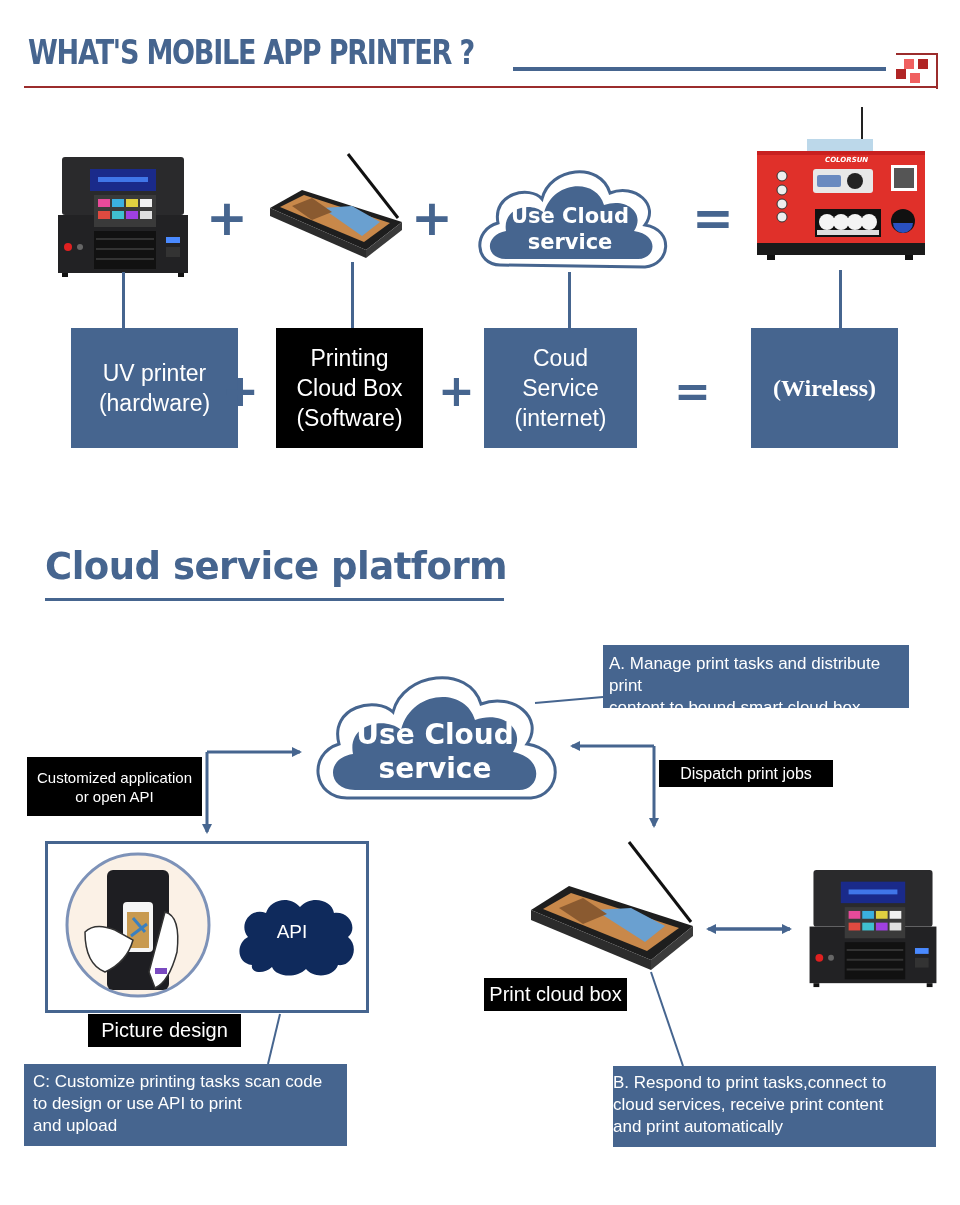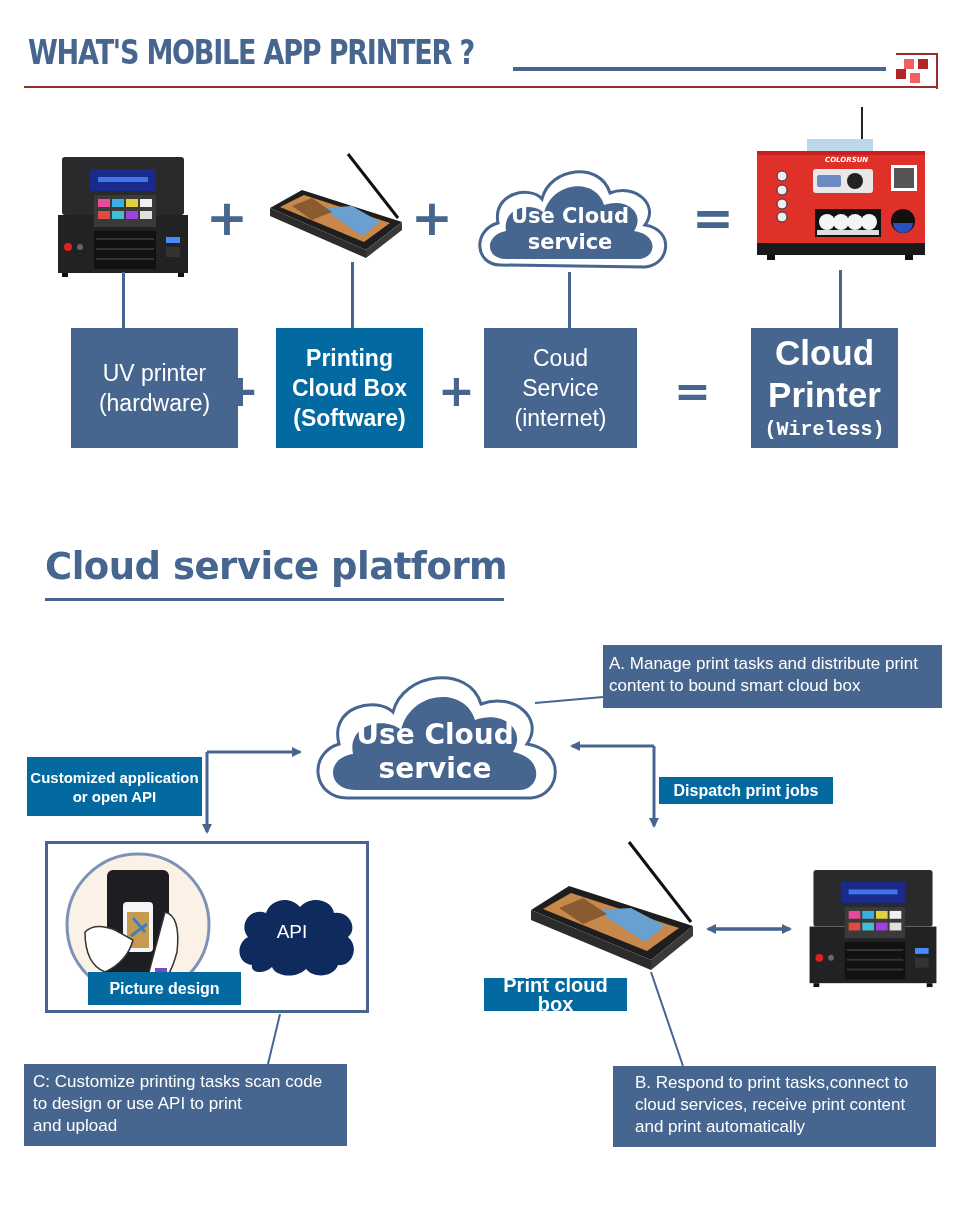--- a/index.html
+++ b/index.html
@@ -10,21 +10,21 @@
   
   .hdr-title { left: 28px; top: 33px; font-family: "DejaVu Sans", sans-serif; font-weight: bold; font-size: 33px; color: #46658f; letter-spacing: -1.5px; transform: scaleX(0.82); transform-origin: left center; white-space: nowrap; }
   .hdr-line-blue { left: 513px; top: 67px; width: 373px; height: 4px; background: #46658f; }
   .hdr-line-red { left: 24px; top: 86px; width: 912px; height: 2px; background: #9b2c2c; }
   .hdr-logo { left: 896px; top: 53px; width: 42px; height: 36px; border-top: 2px solid #9b2c2c; border-right: 2px solid #9b2c2c; }
   .sq { position: absolute; width: 10px; height: 10px; }
 
   
   .box { position: absolute; display: flex; align-items: center; justify-content: center; text-align: center; color: #fff; white-space: pre-line; }
   .blue { background: #46658f; }
-  .red { background: #0369a1; font-weight: bold; }
+  .red { background: #000000; }
   .s1-box { top: 328px; height: 120px; font-size: 23px; line-height: 30px; font-family: "Liberation Sans", sans-serif; }
   .op { position: absolute; color: #46658f; font-weight: bold; font-family: "DejaVu Sans", sans-serif; }
   .vline { position: absolute; width: 3px; background: #46658f; }
 
   .big-title { font-family: "DejaVu Sans", sans-serif; font-weight: bold; font-size: 37px; color: #46658f; left: 45px; top: 545px; letter-spacing: -0.5px; white-space: nowrap; }
   .sec2-line { left: 45px; top: 598px; width: 459px; height: 3px; background: #46658f; }
 
   .label { position: absolute; color: #fff; font-size: 15px; line-height: 19px; text-align: center; display: flex; align-items: center; justify-content: center; white-space: pre-line; }
   .desc { position: absolute; color: #fff; font-size: 17px; line-height: 22px; padding: 8px 10px; white-space: pre-line; }
 
@@ -127,23 +127,21 @@
 
 <div class="box blue s1-box" style="left:71px;width:167px;">UV printer
 (hardware)</div>
 <div class="box red s1-box" style="left:276px;width:147px;">Printing
 Cloud Box
 (Software)</div>
 <div class="box blue s1-box" style="left:484px;width:153px;">Coud
 Service
 (internet)</div>
 <div class="box blue" style="left:751px;top:328px;width:147px;height:120px;flex-direction:column;">
-  <div style="font-family:'Liberation Sans',sans-serif;font-weight:bold;font-size:35px;line-height:42px;white-space:pre-line;">Cloud
-Printer</div>
-  <div style="font-family:Liberation Mono, monospace;font-weight:bold;font-size:20px;line-height:28px;">(Wireless)</div>
+  <div style="font-family:Liberation Serif, serif;font-weight:bold;font-size:24px;line-height:28px;">(Wireless)</div>
 </div>
 
 <div class="op" style="left:222px;top:366px;font-size:44px;line-height:50px;">+</div>
 <div class="op" style="left:438px;top:366px;font-size:44px;line-height:50px;">+</div>
 <div class="op" style="left:674px;top:366px;font-size:44px;line-height:50px;">=</div>
 
 <div class="abs big-title">Cloud service platform</div>
 <div class="abs sec2-line"></div>
 
 <svg style="left:0;top:0;" width="960" height="1205">
@@ -171,43 +169,43 @@
 
 <svg style="left:305px;top:658px;" width="270" height="152" viewBox="0 0 270 152">
   <path d="M42,140 C8,140 2,96 34,86 C24,48 72,38 88,54 C98,14 164,6 176,46 C208,34 240,60 222,86 C262,92 256,138 226,140 Z" fill="#ffffff" stroke="#46658f" stroke-width="3"></path>
   <path d="M50,132 C22,132 20,100 48,96 C42,66 80,58 96,72 C106,32 160,28 170,62 C198,52 222,72 208,94 C240,100 236,132 214,132 Z" fill="#46658f"></path>
 </svg>
 <div class="abs" style="left:345px;top:718px;width:180px;text-align:center;color:#fff;font-family:'DejaVu Sans',sans-serif;font-weight:bold;font-size:28px;line-height:34px;white-space:pre-line;">Use Cloud
 service</div>
 
 <div class="label red" style="left:27px;top:757px;width:175px;height:59px;">Customized application
 or open API</div>
-<div class="label red" style="left:659px;top:760px;width:174px;height:27px;font-size:16px;margin-top:17px;">Dispatch print jobs</div>
-<div class="desc blue" style="left:603px;top:645px;width:339px;height:63px;padding:8px 6px;">A. Manage print tasks and distribute print
+<div class="label red" style="left:659px;top:760px;width:174px;height:27px;font-size:16px;">Dispatch print jobs</div>
+<div class="desc blue" style="left:603px;top:645px;width:306px;height:63px;padding:8px 6px;">A. Manage print tasks and distribute print
    content to bound smart cloud box</div>
 
 <div class="abs" style="left:45px;top:841px;width:324px;height:172px;border:3px solid #46658f;background:#fff;"></div>
 
 <svg style="left:65px;top:852px;" width="146" height="146" viewBox="0 0 146 146">
   <circle cx="73" cy="73" r="71" fill="#fbf1e6" stroke="#7d92b8" stroke-width="3"></circle>
   <rect x="42" y="18" width="62" height="120" rx="6" fill="#1e1e22"></rect>
   <rect x="58" y="50" width="30" height="50" rx="4" fill="#f5f5f5"></rect>
   <rect x="62" y="60" width="22" height="36" fill="#c89a50"></rect>
   <path d="M68,66 L80,80 M66,84 L82,72" stroke="#3a80c0" stroke-width="3"></path>
   <path d="M20,80 Q30,70 50,78 L68,88 Q62,110 40,120 Q20,112 20,80 Z" fill="#fff" stroke="#333" stroke-width="1.5"></path>
   <path d="M100,60 Q116,64 112,100 Q104,130 90,136 L84,120 Z" fill="#fff" stroke="#333" stroke-width="1.5"></path>
   <rect x="90" y="116" width="12" height="6" fill="#7a4ac0"></rect>
 </svg>
 
 <svg style="left:234px;top:893px;" width="124" height="86" viewBox="0 0 124 86">
   <path d="M18,72 C2,70 2,50 14,44 C4,32 16,14 32,20 C36,6 56,2 66,14 C76,2 98,6 100,20 C116,18 124,36 114,44 C126,54 118,74 104,72 C100,84 80,86 72,76 C62,86 42,84 38,74 C30,82 16,80 18,72 Z" fill="#0f2a5c"></path>
 </svg>
 <div class="abs" style="left:234px;top:921px;width:116px;text-align:center;color:#fff;font-size:19px;">API</div>
 
-<div class="label red" style="left:88px;top:972px;width:153px;height:33px;font-size:16px;text-align:right;">Picture design</div>
+<div class="label red" style="left:88px;top:1014px;width:153px;height:33px;font-size:20px;text-align:right;">Picture design</div>
 <div class="desc blue" style="left:24px;top:1064px;width:323px;height:82px;padding:7px 9px;">C: Customize printing tasks scan code
      to design or use API to print
      and upload</div>
 
 <svg style="left:525px;top:838px;" width="175" height="140" viewBox="0 0 175 140">
   <line x1="104" y1="4" x2="166" y2="84" stroke="#111" stroke-width="3"></line>
   <polygon points="6,72 44,48 168,88 126,122" fill="#1e1e1e"></polygon>
   <polygon points="6,72 126,122 126,132 6,82" fill="#2c2c2c"></polygon>
   <polygon points="126,122 168,88 168,98 126,132" fill="#3a3a3a"></polygon>
   <polygon points="18,71 46,55 154,90 122,113" fill="#c8884a"></polygon>
@@ -235,15 +233,15 @@
   <line x1="38" y1="104" x2="96" y2="104" stroke="#333" stroke-width="2"></line>
   <circle cx="10" cy="92" r="4" fill="#e02020"></circle>
   <circle cx="22" cy="92" r="3" fill="#666"></circle>
   <rect x="108" y="82" width="14" height="6" fill="#4a8aff"></rect>
   <rect x="108" y="92" width="14" height="10" fill="#333"></rect>
   <rect x="4" y="118" width="6" height="4" fill="#111"></rect>
   <rect x="120" y="118" width="6" height="4" fill="#111"></rect>
 </svg>
 
 <div class="label red" style="left:484px;top:978px;width:143px;height:33px;font-size:20px;">Print cloud box</div>
-<div class="desc blue" style="left:613px;top:1066px;width:323px;height:81px;padding:6px 22px;">B. Respond to print tasks,connect to
+<div class="desc blue" style="left:613px;top:1066px;width:323px;height:81px;padding:6px 0;">B. Respond to print tasks,connect to
    cloud services,  receive print content
    and print automatically</div>
 
 </body></html>

